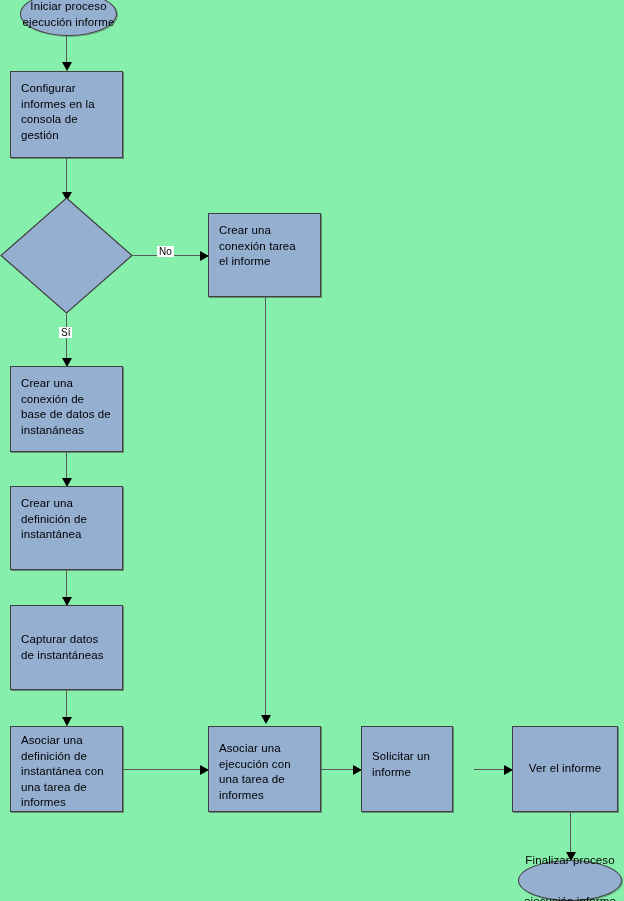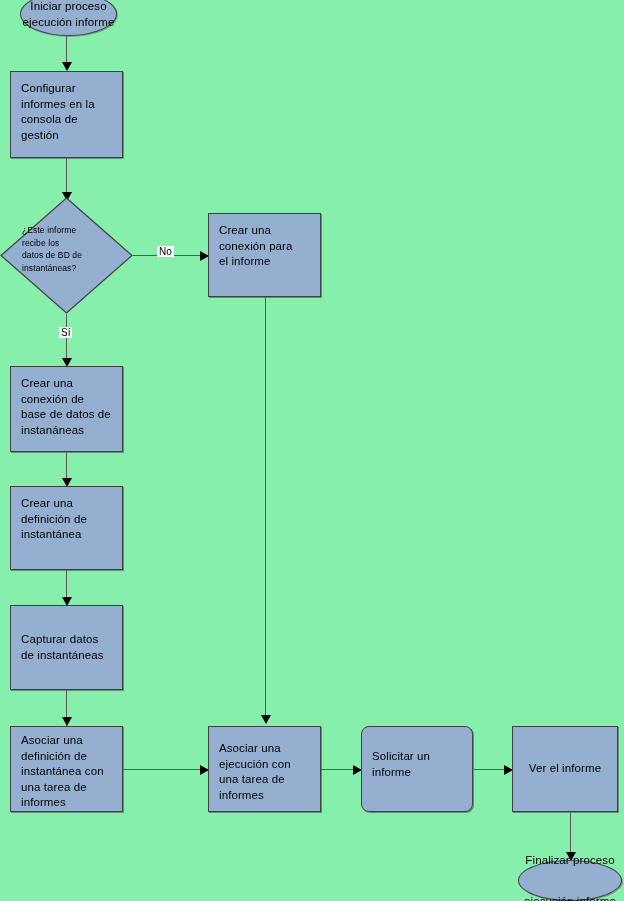--- a/index.html
+++ b/index.html
@@ -113,39 +113,33 @@
     <span class="line">consola de gestión</span>
   </div>
 
   <div class="edge v" style="left:66px; top:158px; height:40px;"></div>
   <div class="arrowhead down" style="left:62px; top:192px;"></div>
 
   <div class="node decision" style="left:0px; top:197px; width:133px; height:117px;">
     <svg class="diamond-shape" viewBox="0 0 133 117" preserveAspectRatio="none">
       <polygon points="66.5,1 132,58.5 66.5,116 1,58.5" fill="#94AFD0" stroke="#404040" stroke-width="1.2"></polygon>
     </svg>
-    <div class="decision-text">
-      <span class="line">¿Este informe</span>
-      <span class="line">recibe los</span>
-      <span class="line">datos de BD de</span>
-      <span class="line">instantáneas?</span>
-    </div>
   </div>
 
   <div class="edge h" style="left:133px; top:255px; width:76px;"></div>
   <div class="arrowhead right" style="left:200px; top:251px;"></div>
   <div class="edge-label" style="left:157px; top:246px;">No</div>
 
   <div class="edge v" style="left:66px; top:314px; height:52px;"></div>
   <div class="arrowhead down" style="left:62px; top:358px;"></div>
   <div class="edge-label" style="left:59px; top:327px;">Sí</div>
 
   <div class="node process" style="left:208px; top:213px; width:113px; height:84px;">
     <span class="line">Crear una</span>
-    <span class="line">conexión para</span>
+    <span class="line">conexión tarea</span>
     <span class="line">el informe</span>
   </div>
 
   <div class="edge v" style="left:265px; top:297px; height:425px;"></div>
   <div class="arrowhead down" style="left:261px; top:715px;"></div>
 
   <div class="node process" style="left:10px; top:366px; width:113px; height:86px;">
     <span class="line">Crear una</span>
     <span class="line">conexión de</span>
     <span class="line">base de datos de</span>
@@ -188,21 +182,21 @@
   <div class="node process" style="left:208px; top:726px; width:113px; height:86px; padding-top:14px;">
     <span class="line">Asociar una</span>
     <span class="line">ejecución con</span>
     <span class="line">una tarea de</span>
     <span class="line">informes</span>
   </div>
 
   <div class="edge h" style="left:321px; top:769px; width:41px;"></div>
   <div class="arrowhead right" style="left:353px; top:765px;"></div>
 
-  <div class="node process" style="left:361px; top:726px; width:112px; height:86px; padding-top:22px;border-radius:8px;">
+  <div class="node process" style="left:361px; top:726px; width:92px; height:86px; padding-top:22px;">
     <span class="line">Solicitar un</span>
     <span class="line">informe</span>
   </div>
 
   <div class="edge h" style="left:474px; top:769px; width:39px;"></div>
   <div class="arrowhead right" style="left:504px; top:765px;"></div>
 
   <div class="node process mid" style="left:512px; top:726px; width:106px; height:86px; justify-content:center;">
     <span class="line">Ver el informe</span>
   </div>

